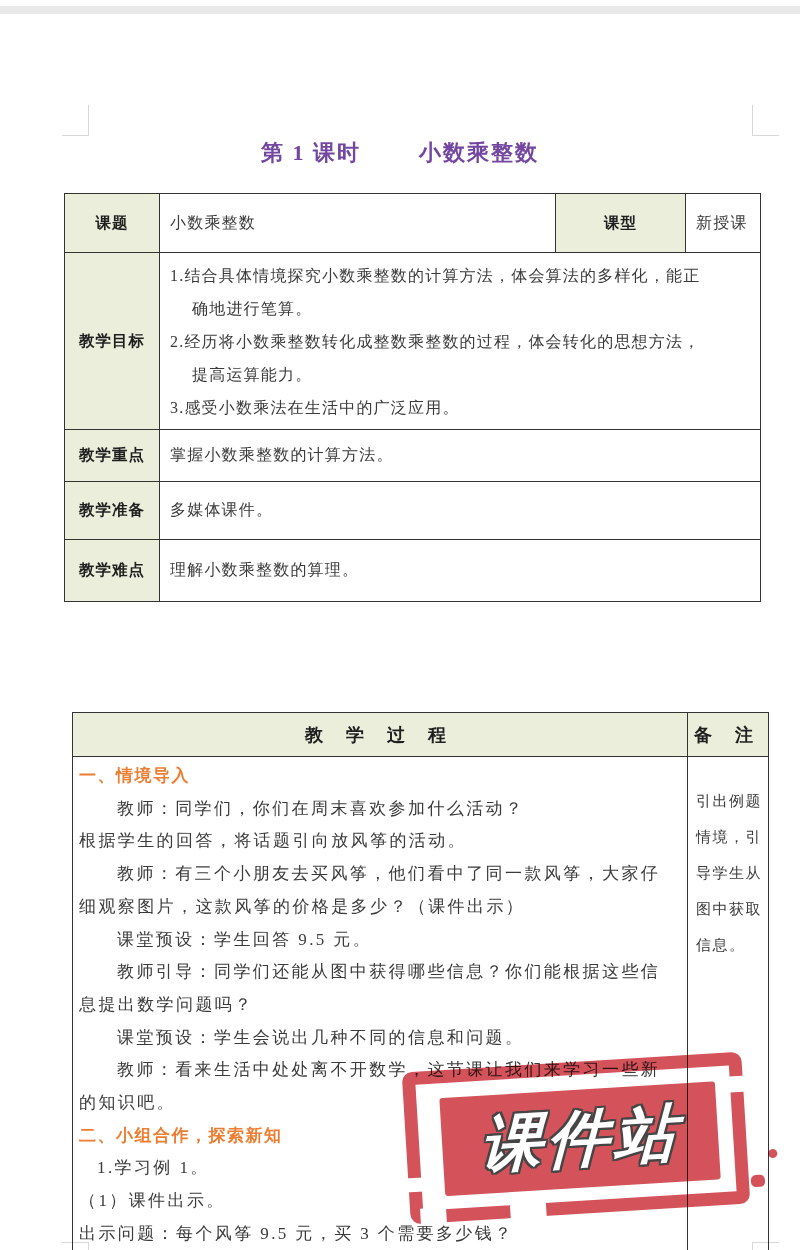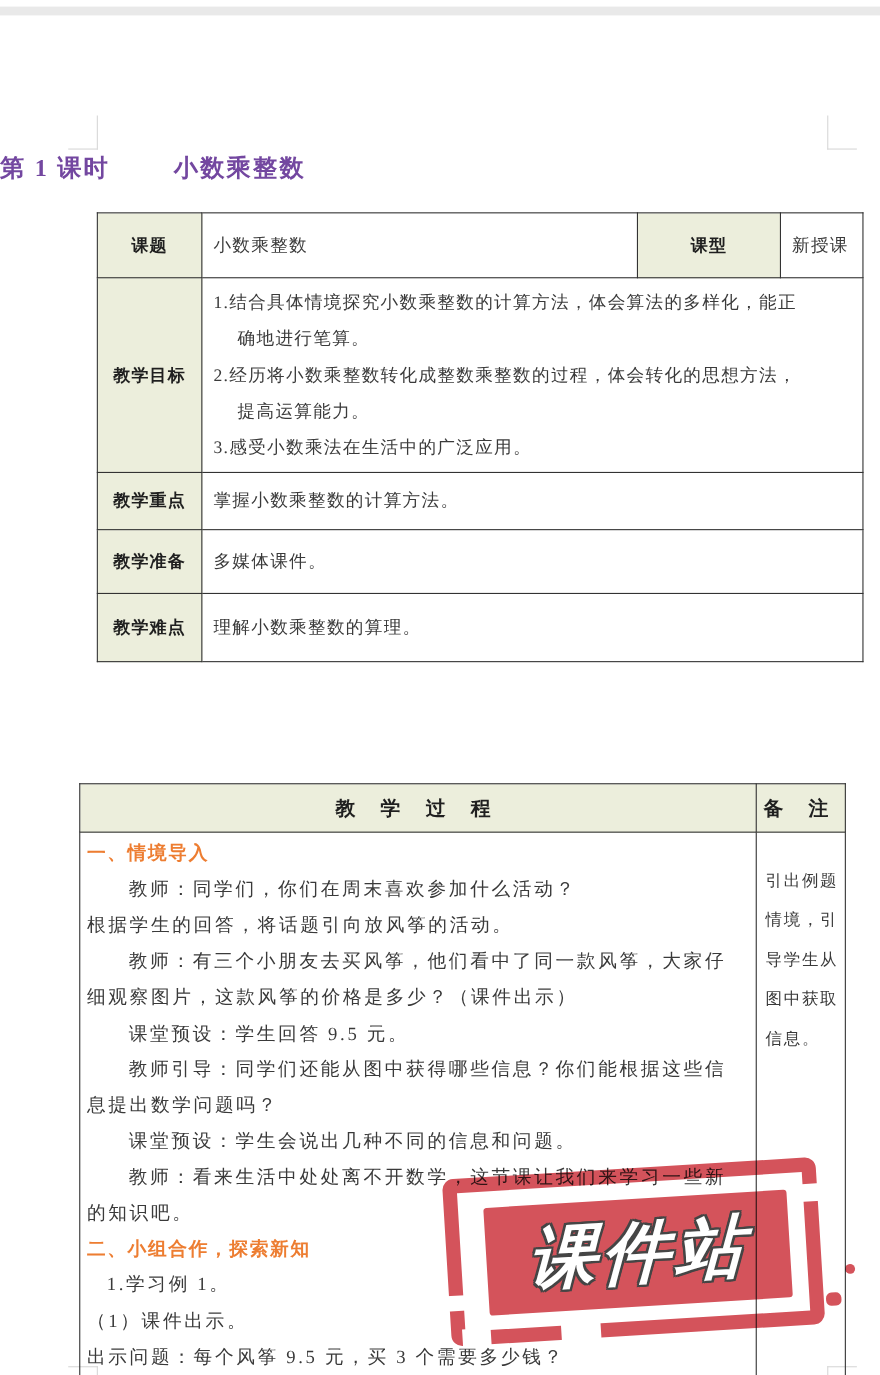--- a/index.html
+++ b/index.html
@@ -10,28 +10,28 @@
   .page-gap { position:absolute; top:6px; left:0; width:800px; height:8px; background:#e9e9e9; }
 
   
   .mark { position:absolute; width:26px; height:30px; }
   .mark.tl { left:62px;  top:105px; border-right:1px solid #d8d8d8; border-bottom:1px solid #d8d8d8; }
   .mark.tr { left:752px; top:105px; border-left:1px solid #d8d8d8;  border-bottom:1px solid #d8d8d8; }
   .mark.bl { left:62px;  top:1242px; height:8px; border-right:1px solid #d8d8d8; border-top:1px solid #d8d8d8; }
   .mark.br { left:752px; top:1242px; height:8px; border-left:1px solid #d8d8d8;  border-top:1px solid #d8d8d8; }
 
   .doc-title {
-    position:absolute; top:138px; left:0; width:800px; text-align:left;
+    position:absolute; top:138px; left:0; width:800px; text-align:center;
     font-size:22px; font-weight:bold; color:#7347a0; letter-spacing:2px;
   }
   .doc-title .tgap { display:inline-block; width:58px; }
 
   
   table.info {
-    position:absolute; left:88px; top:193px; width:696px;
+    position:absolute; left:64px; top:193px; width:696px;
     border-collapse:collapse; table-layout:fixed;
   }
   table.info td { border:1.6px solid #333; vertical-align:middle; }
   td.lab {
     background:#eceedc; text-align:center; color:#1f1f1f;
     font-family:"Liberation Sans", sans-serif; font-weight:bold;
     font-size:15.5px; letter-spacing:1px;
   }
   td.val { padding:4px 10px; font-size:16px; letter-spacing:1.2px; }
   .goal { line-height:33px; white-space:nowrap; }

